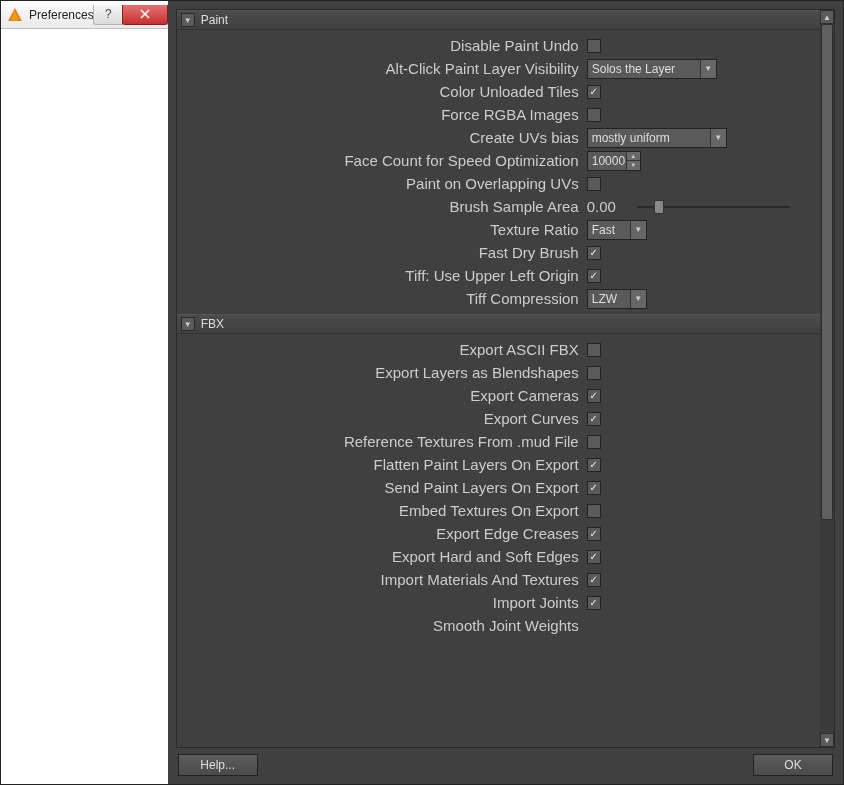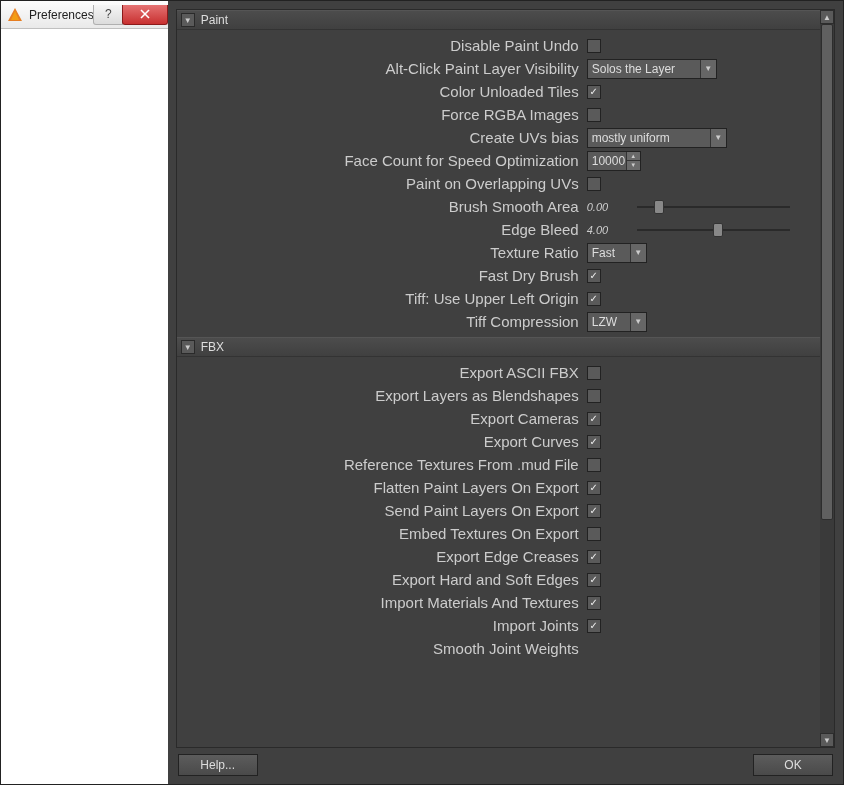--- a/index.html
+++ b/index.html
@@ -44,21 +44,21 @@
 .select .arrow { position:absolute; right:0; top:0; bottom:0; width:16px; background:#666; border-left:1px solid #333; display:flex; align-items:center; justify-content:center; font-size:8px; color:#ccc; }
 .select.sm{ width:130px;} .select.md{width:140px;} .select.xs{width:60px;}
 .num { height:20px; width:54px; background:#5a5a5a; border:1px solid #222; color:#ddd; padding:0 4px; display:flex; align-items:center; position:relative;}
 .num .spinner{position:absolute; right:0; top:0; bottom:0; width:14px; display:flex; flex-direction:column;}
 .num .spinner div{flex:1; background:#6a6a6a; border-left:1px solid #333; display:flex;align-items:center;justify-content:center;font-size:6px;color:#ccc;}
 .num .spinner div+div{border-top:1px solid #333;}
 .textfield { height:20px; flex:1; max-width:370px; background:#5a5a5a; border:1px solid #38b0de; color:#ddd; padding:0 4px; display:flex; align-items:center; font-size:11px; overflow:hidden; white-space:nowrap; }
 .slider-row .control{position:relative;}
 .slider-track{ flex:1; height:2px; background:#2a2a2a; position:relative; margin-right:10px;}
 .slider-thumb{ position:absolute; top:-6px; width:10px; height:14px; background:#888; border:1px solid #333; border-radius:2px;}
-.slider-readout{ width:46px; color:#ccc; font-size:11px;font-style:italic; }
+.slider-readout{ width:46px; color:#ccc; font-size:15px; }
 
 
 .footer { display:flex; justify-content:space-between; padding: 0 2px; }
 .btn { min-width: 80px; height: 22px; background: linear-gradient(to bottom,#5c5c5c,#4a4a4a); border:1px solid #222; color:#ddd; display:flex; align-items:center; justify-content:center; padding: 0 14px; }
 </style>
 </head>
 <body>
 
 <div class="window">
   <div class="titlebar">
@@ -150,38 +150,29 @@
               </div>
 
             <div class="row">
                 <div class="label">Paint on Overlapping UVs</div>
                 <div class="control">
                   <span class="chk"></span>
                 </div>
               </div>
 
             <div class="row slider-row">
-                <div class="label">Brush Smooth Area</div>
+                <div class="label">Brush Sample Area</div>
                 <div class="control">
                   <span class="slider-readout">0.00</span>
                   <div class="slider-track">
                     <div class="slider-thumb" style="left:11%"></div>
                   </div>
                 </div>
               </div>
 
-            <div class="row slider-row">
-                <div class="label">Edge Bleed</div>
-                <div class="control">
-                  <span class="slider-readout">4.00</span>
-                  <div class="slider-track">
-                    <div class="slider-thumb" style="left:50%"></div>
-                  </div>
-                </div>
-              </div>
 
             <div class="row">
                 <div class="label">Texture Ratio</div>
                 <div class="control">
                   <div class="select xs">
                     <span>Fast</span>
                     <span class="arrow">▼</span>
                   </div>
                 </div>
               </div>

